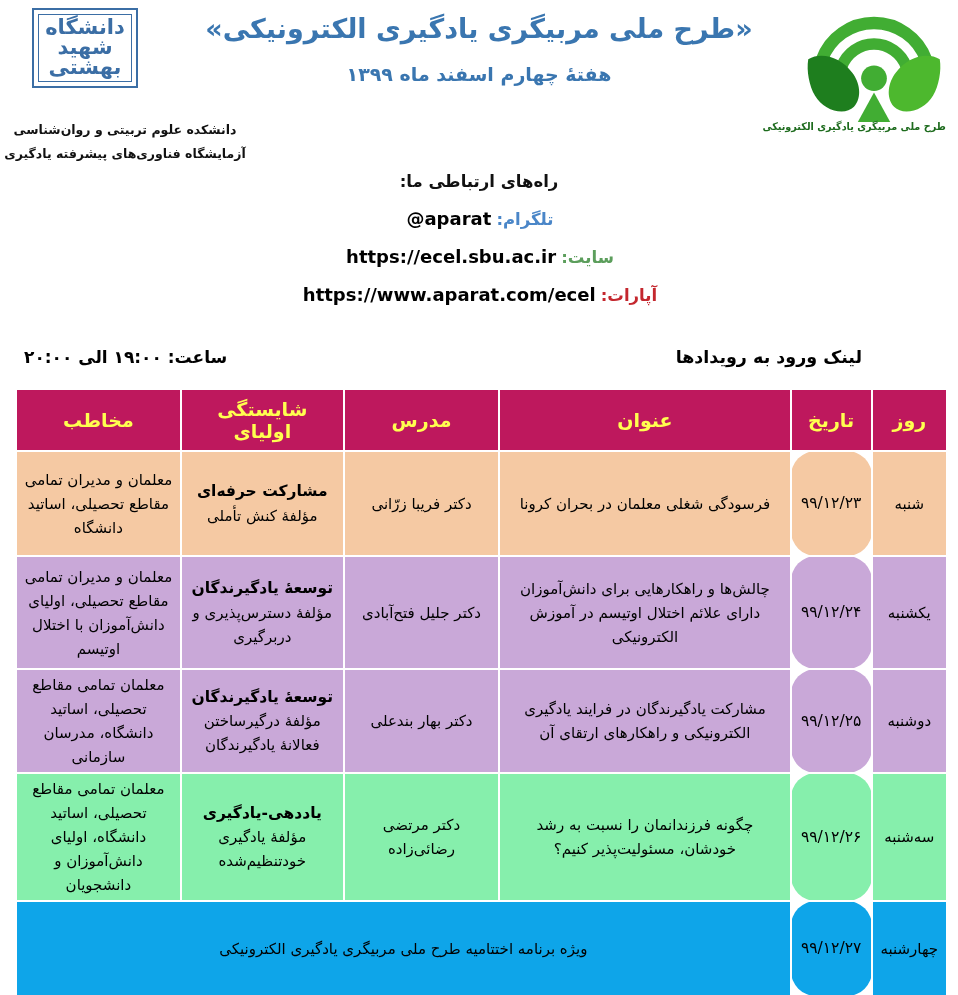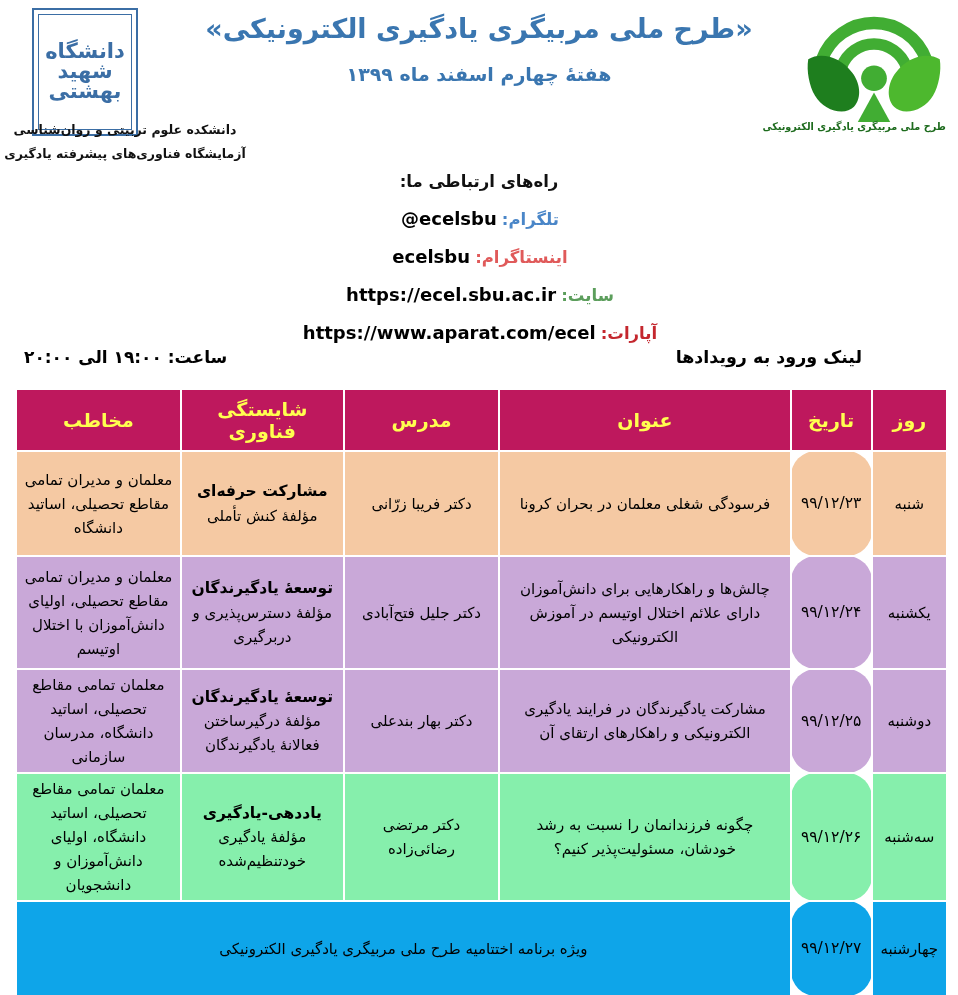--- a/index.html
+++ b/index.html
@@ -23,21 +23,21 @@
   }
   .subtitle {
     position: absolute; top: 63px; left: 0; right: 0;
     text-align: center;
     color: #3a76b0; font-size: 19px; font-weight: bold;
   }
 
   
   .uni-logo {
     position: absolute; left: 32px; top: 8px;
-    width: 106px; height: 128px;
+    width: 106px; height: 80px;
     border: 2px solid #3b6ea5;
     padding: 4px;
   }
   .uni-logo-inner {
     width: 100%; height: 100%;
     border: 1px solid #3b6ea5;
     display: flex; align-items: center; justify-content: center;
     color: #3b6ea5; font-weight: bold;
     font-size: 21px; line-height: 0.95; text-align: center;
     overflow: hidden;
@@ -150,25 +150,21 @@
     <path d="M144,60 C130,52 110,58 98,74 C90,84 87,100 96,110 C106,120 128,114 137,98 C143,88 146,72 144,60 Z" fill="#4db82e"></path>
     <path d="M58,126 L75,95 L92,126 Z" fill="#41ad33"></path>
   </svg>
   <div class="program-logo-caption">طرح ملی مربیگری یادگیری الکترونیکی</div>
 </div>
 
 <div class="contact">
   <div class="contact-line contact-heading">راه‌های ارتباطی ما:</div>
   <div class="contact-line">
     <span class="c-label lbl-telegram">تلگرام:</span>
-    <span class="c-value">@ecelsbu</span>
-  </div>
-  <div class="contact-line">
-    <span class="c-label lbl-instagram">اینستاگرام:</span>
-    <span class="c-value">ecelsbu</span>
+    <span class="c-value">@aparat</span>
   </div>
   <div class="contact-line">
     <span class="c-label lbl-site">سایت:</span>
     <span class="c-value">https://ecel.sbu.ac.ir</span>
   </div>
   <div class="contact-line">
     <span class="c-label lbl-aparat">آپارات:</span>
     <span class="c-value">https://www.aparat.com/ecel</span>
   </div>
 </div>
@@ -189,21 +185,21 @@
       <col style="width:16.7%">
         <col style="width:17.5%">
         <col style="width:17.7%">
     </colgroup>
     <thead>
       <tr class="r-head">
         <th>روز</th>
         <th>تاریخ</th>
         <th>عنوان</th>
         <th>مدرس</th>
-        <th>شایستگی فناوری</th>
+        <th>شایستگی اولیای</th>
         <th>مخاطب</th>
       </tr>
     </thead>
     <tbody>
       <tr class="r0">
         <td>شنبه</td>
         <td class="date-cell">۹۹/۱۲/۲۳</td>
         <td>فرسودگی شغلی معلمان در بحران کرونا</td>
         <td>دکتر فریبا زرّانی</td>
         <td>

